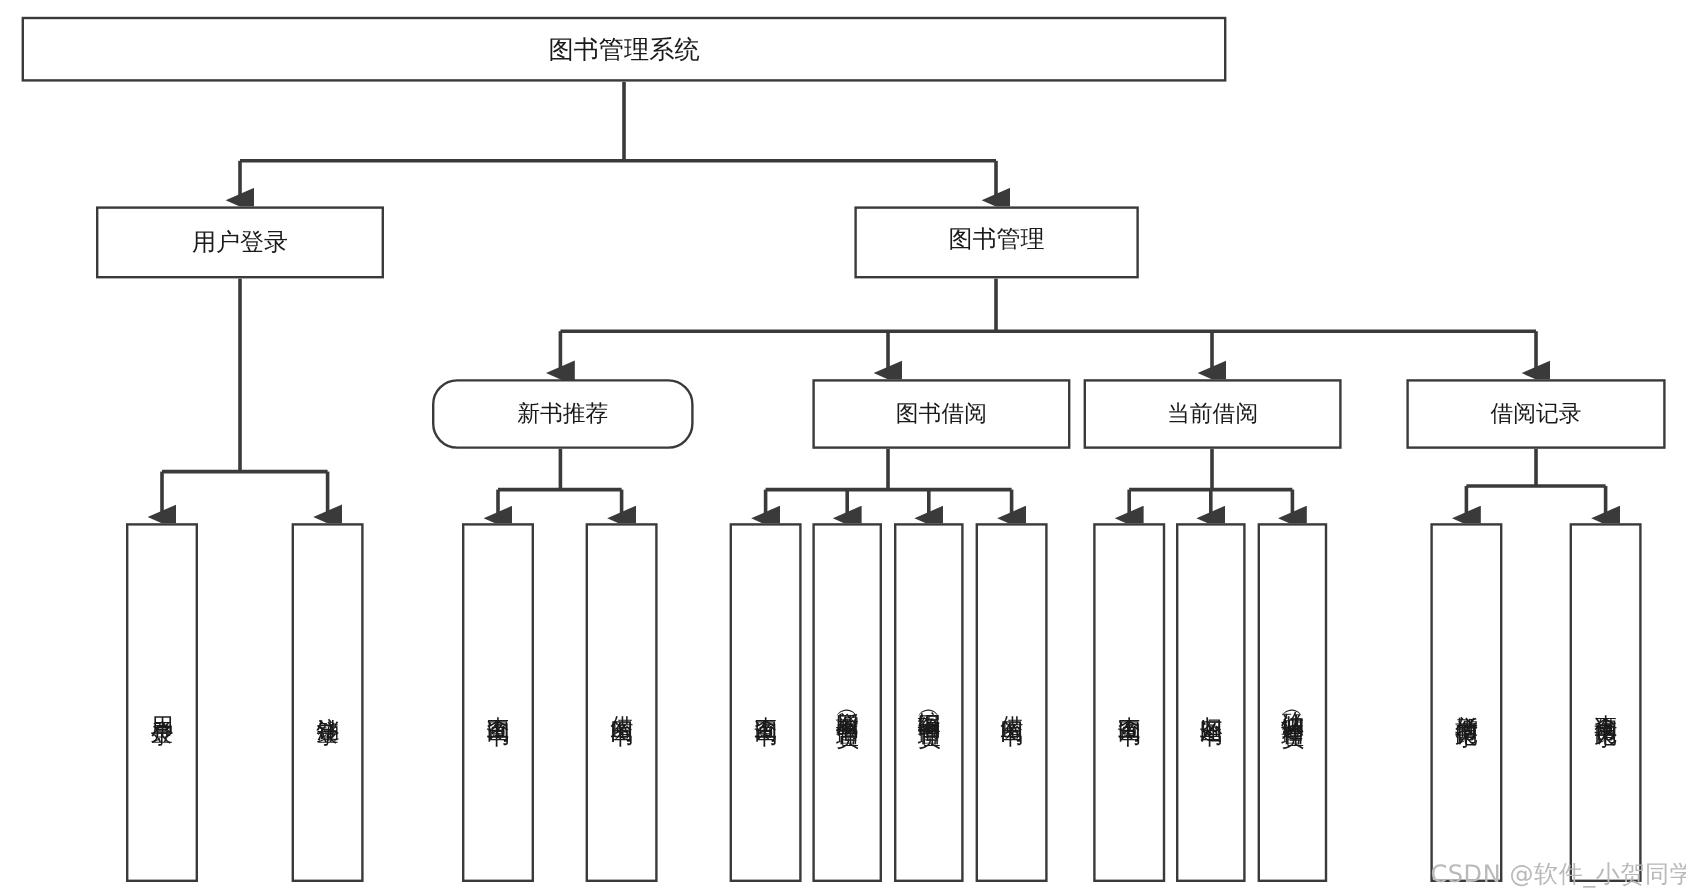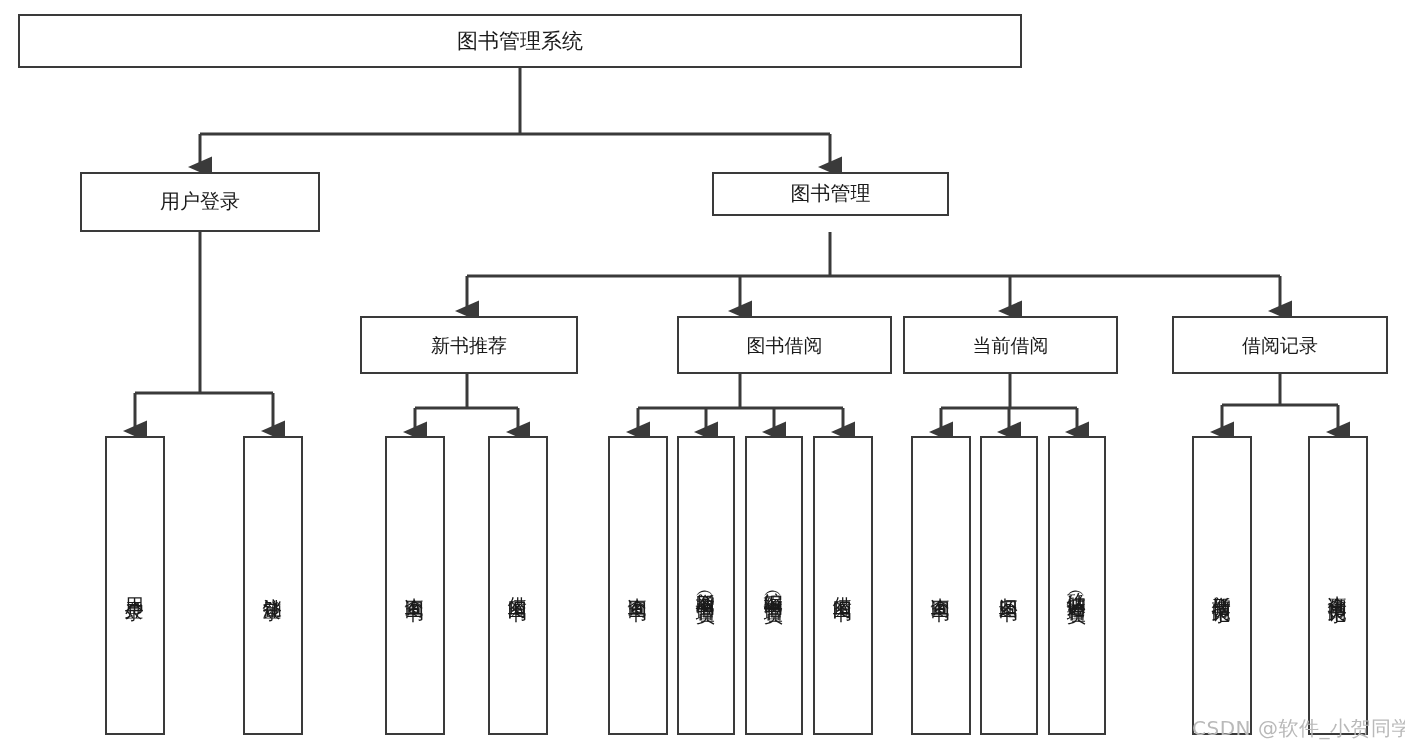--- a/index.html
+++ b/index.html
@@ -128,25 +128,25 @@
     </g>
   </svg>
 
   <div class="node root" style="left:18px; top:14px; width:1004px; height:54px;">
     <span>图书管理系统</span>
   </div>
 
   <div class="node level1" style="left:80px; top:172px; width:240px; height:60px;">
     <span>用户登录</span>
   </div>
-  <div class="node level1" style="left:712px; top:172px; width:237px; height:44px;">
+  <div class="node level1" style="left:712px; top:172px; width:237px; height:60px;font-family:Liberation Mono, monospace;">
     <span>图书管理</span>
   </div>
 
-  <div class="node level2" style="left:360px; top:316px; width:218px; height:58px;">
+  <div class="node level2" style="left:360px; top:316px; width:218px; height:58px;border-radius:21px;">
     <span>新书推荐</span>
   </div>
   <div class="node level2" style="left:633px; top:316px; width:215px; height:58px;margin-left:44px;">
     <span>图书借阅</span>
   </div>
   <div class="node level2" style="left:1172px; top:316px; width:216px; height:58px;">
     <span>借阅记录</span>
   </div>
   <div class="node level2" style="left:903px; top:316px; width:215px; height:58px;">
     <span>当前借阅</span>

